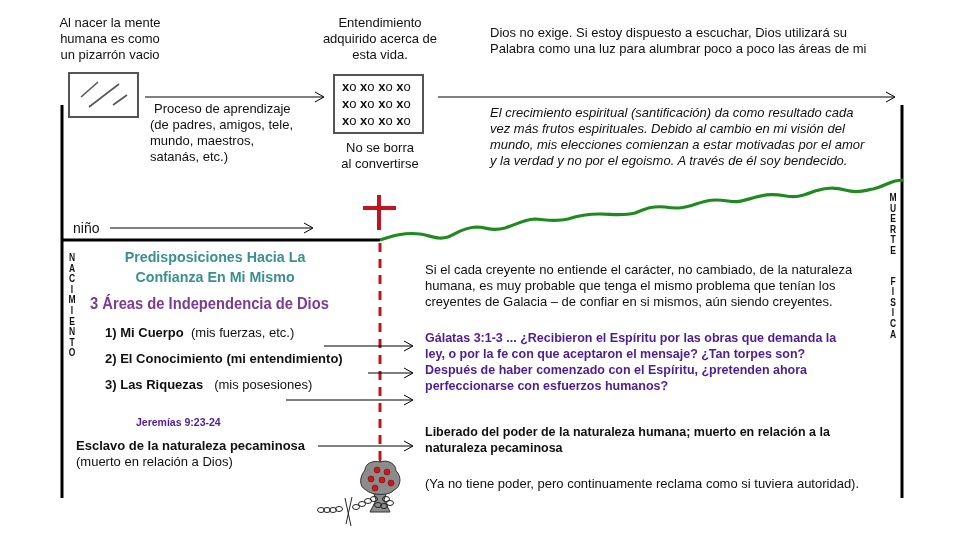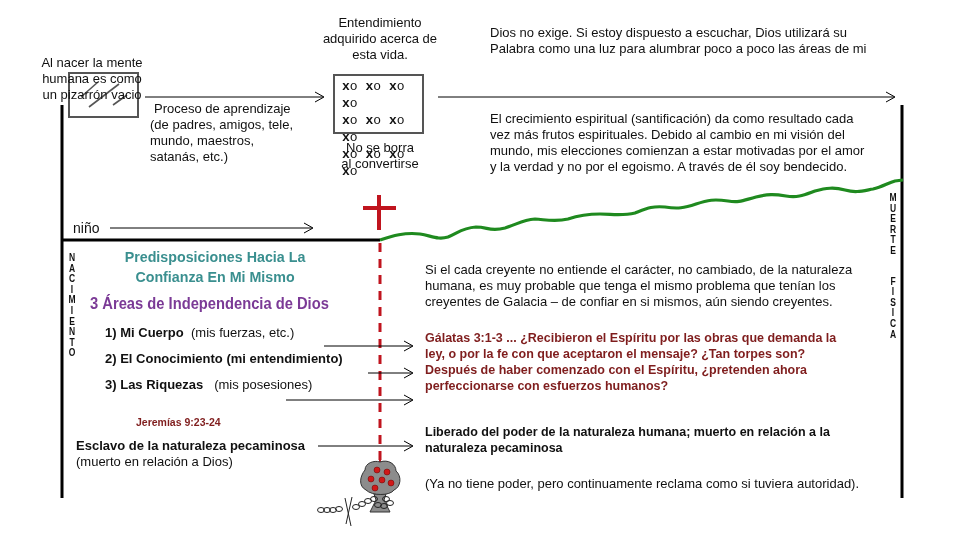--- a/index.html
+++ b/index.html
@@ -6,25 +6,25 @@
   body { width:960px; height:540px; position:relative; overflow:hidden;
          font-family:"Liberation Sans", sans-serif; color:#111; }
   .abs { position:absolute; }
   .t { font-size:13px; line-height:16px; }
   .center { text-align:center; }
   .bold { font-weight:bold; }
   svg.layer { position:absolute; left:0; top:0; }
   .vert { position:absolute; font-family:"Liberation Sans", sans-serif; font-weight:bold;
           font-size:10px; line-height:10.6px; text-align:center; width:12px; color:#111;
           transform:scaleX(0.85); }
-  .xo { font-family:Liberation Mono, monospace; font-size:13px; line-height:17px; letter-spacing:0px; }
+  .xo { font-family:Liberation Sans, sans-serif; font-size:13px; line-height:17px; letter-spacing:0px; }
   .xo b { font-weight:bold; }
   .teal { color:#3a8f8f; }
   .purple { color:#7b3a96; }
-  .green { color:#7f1d1d; }
+  .green { color:#4c1d95; }
 </style>
 </head>
 <body>
 
 <svg class="layer" width="960" height="540" viewBox="0 0 960 540">
 
   <line x1="62" y1="105" x2="62" y2="498" stroke="#000" stroke-width="3"></line>
 
   <line x1="902" y1="105" x2="902" y2="498" stroke="#000" stroke-width="3"></line>
 
@@ -100,21 +100,21 @@
     <ellipse cx="362" cy="504" rx="3.5" ry="2.5"></ellipse>
     <ellipse cx="368" cy="501" rx="3.5" ry="2.5"></ellipse>
     <ellipse cx="374" cy="499" rx="3.5" ry="2.5"></ellipse>
     <ellipse cx="386" cy="499" rx="3.5" ry="2.5"></ellipse>
     <ellipse cx="378" cy="505" rx="3.5" ry="2.5"></ellipse>
     <ellipse cx="384" cy="506" rx="3.5" ry="2.5"></ellipse>
     <ellipse cx="390" cy="503" rx="3.5" ry="2.5"></ellipse>
   </g>
 </svg>
 
-<div class="abs t center" style="left:32px; top:15px; width:120px;margin-top:40px;">
+<div class="abs t center" style="left:50px; top:15px; width:120px;">
   <div>Al nacer la mente</div>
   <div>humana es como</div>
   <div>un pizarrón vacio</div>
 </div>
 
 <div class="abs t" style="left:150px; top:101px; width:180px;">
   <div style="padding-left:4px;">Proceso de aprendizaje</div>
   <div>(de padres, amigos, tele,</div>
   <div>mundo, maestros,</div>
   <div>satanás, etc.)</div>
@@ -135,21 +135,21 @@
 <div class="abs t center" style="left:315px; top:140px; width:130px;">
   <div>No se borra</div>
   <div>al convertirse</div>
 </div>
 
 <div class="abs t" style="left:490px; top:25px; width:410px;">
   <div>Dios no exige.  Si estoy dispuesto a escuchar, Dios utilizará su</div>
   <div>Palabra como una luz para alumbrar poco a poco las áreas de mi</div>
 </div>
 
-<div class="abs t" style="left:490px; top:111px; width:410px;">
+<div class="abs t" style="left:490px; top:105px; width:410px;font-style:italic;">
   <div>El crecimiento espiritual (santificación) da como resultado cada</div>
   <div>vez más frutos espirituales. Debido al cambio en mi visión del</div>
   <div>mundo, mis elecciones comienzan a estar motivadas por el amor</div>
   <div>y la verdad y no por el egoismo. A través de él soy bendecido.</div>
 </div>
 
 <div class="abs" style="left:73px; top:220px; font-size:14px;">niño</div>
 
 <div class="vert" id="birth-vert" style="left:66px; top:253px;">
     <div>N</div>

